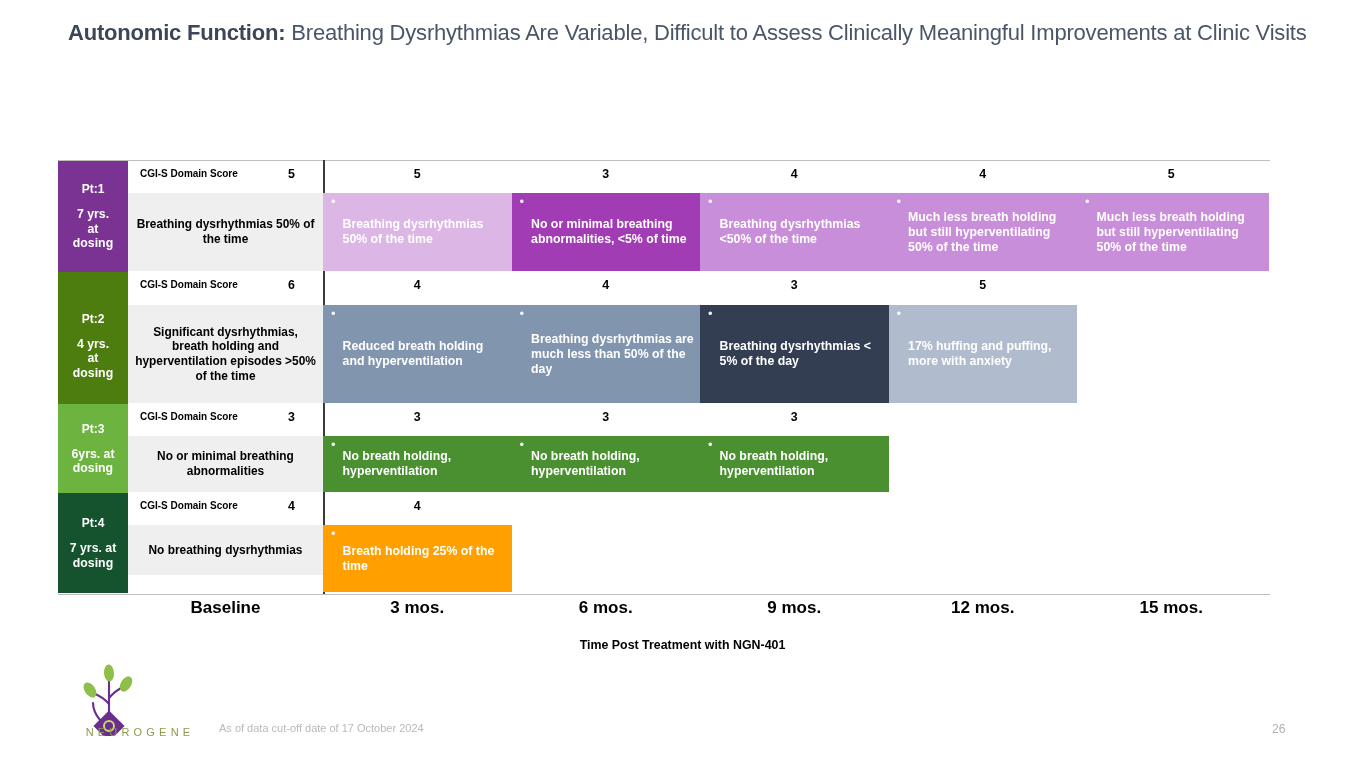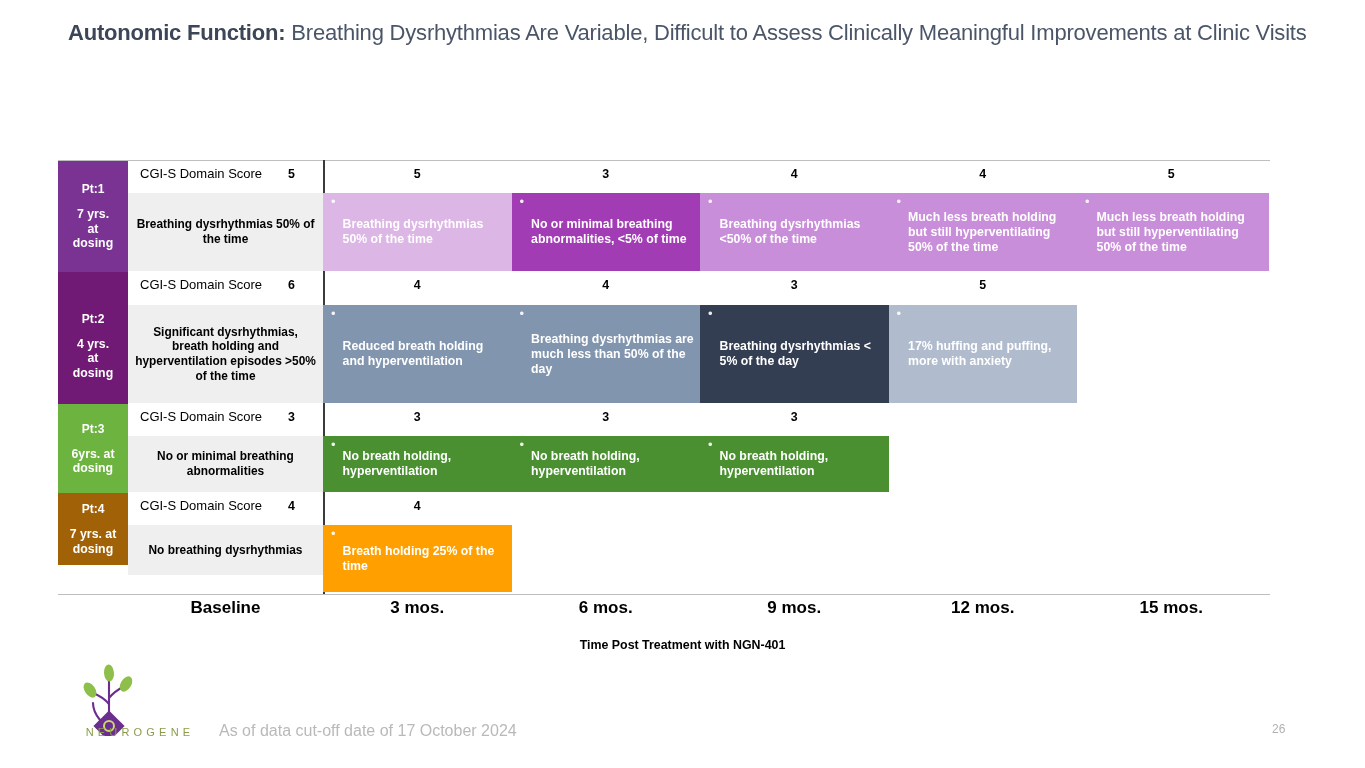--- a/index.html
+++ b/index.html
@@ -42,21 +42,21 @@
   }
   .ptlabel .ptid{font-size:12px;margin-bottom:11px;}
   .ptlabel .ptage{font-size:12.3px;line-height:1.18;font-weight:bold;}
 
   .scoreline{
     position:absolute;left:70px;top:0;width:195px;height:25px;
     background:#ffffff;
     display:flex;align-items:center;
   }
   .scoreline .slabel{
-    font-size:13px;font-weight:normal;color:#000;margin-left:12px;
+    font-size:10px;font-weight:bold;color:#000;margin-left:12px;
   }
   .scoreline .sval{
     font-size:12.4px;font-weight:bold;color:#000;position:absolute;right:28px;
   }
   .basedesc{
     position:absolute;left:70px;width:195px;
     background:#efefef;
     display:flex;align-items:center;justify-content:center;
     text-align:center;font-size:11.9px;font-weight:bold;color:#000;
     line-height:1.22;padding:0 7px;box-sizing:border-box;
@@ -98,21 +98,21 @@
   }
 
   
   #logo{position:absolute;left:60px;top:662px;width:160px;height:86px;}
   #logo .word{
     position:absolute;left:0;bottom:10px;width:160px;text-align:center;
     font-size:11px;letter-spacing:4.2px;color:#8a9b4a;font-weight:400;
   }
   #datacut{
     position:absolute;left:219px;top:722px;
-    font-size:16px;color:#b9b9b9;
+    font-size:11px;color:#b9b9b9;
   }
   #pageno{
     position:absolute;left:1272px;top:722px;
     font-size:12px;color:#b0b0b0;
   }
 </style>
 </head>
 <body>
 
 <div id="title">
@@ -154,21 +154,21 @@
         <div class="seg" style="left: 830.5px; width: 188.5px; top: 32px; height: 78px; background: rgb(201, 142, 217);">
           <span class="bullet">•</span>
           <span class="txt">Much less breath holding but still hyperventilating 50% of the time</span>
         </div>
         <div class="seg" style="left: 1019px; width: 191.5px; top: 32px; height: 78px; background: rgb(201, 142, 217);">
           <span class="bullet">•</span>
           <span class="txt">Much less breath holding but still hyperventilating 50% of the time</span>
         </div>
       </div>
       <div class="prow" style="top: 112px; height: 132px;">
-        <div class="ptlabel" style="height: 148px; background: #701a75;">
+        <div class="ptlabel" style="height: 148px; background: #4d7c0f;">
           <div class="ptid">Pt:2</div>
           <div class="ptage">4 yrs.<br>at<br>dosing</div>
         </div>
         <div class="scoreline">
           <span class="slabel">CGI-S Domain Score</span>
           <span class="sval">6</span>
         </div>
         <div class="basedesc" style="top: 33px; height: 98px;">Significant dysrhythmias, breath holding and hyperventilation episodes &gt;50% of the time</div>
         <div class="tick" style="left: 265px; width: 188.5px;">4</div>
         <div class="tick" style="left: 453.5px; width: 188.5px;">4</div>
@@ -211,21 +211,21 @@
         <div class="seg" style="left: 453.5px; width: 188.5px; top: 32px; height: 56px; background: rgb(74, 144, 48);">
           <span class="bullet">•</span>
           <span class="txt">No breath holding, hyperventilation</span>
         </div>
         <div class="seg" style="left: 642px; width: 188.5px; top: 32px; height: 56px; background: rgb(74, 144, 48);">
           <span class="bullet">•</span>
           <span class="txt">No breath holding, hyperventilation</span>
         </div>
       </div>
       <div class="prow" style="top: 333px; height: 100px;">
-        <div class="ptlabel" style="height: 72px; background: #a16207;">
+        <div class="ptlabel" style="height: 100px; background: #14532d;">
           <div class="ptid">Pt:4</div>
           <div class="ptage">7 yrs. at<br>dosing</div>
         </div>
         <div class="scoreline">
           <span class="slabel">CGI-S Domain Score</span>
           <span class="sval">4</span>
         </div>
         <div class="basedesc" style="top: 32px; height: 50px;">No breathing dysrhythmias</div>
         <div class="tick" style="left: 265px; width: 188.5px;">4</div>
         <div class="seg" style="left: 265px; width: 188.5px; top: 32px; height: 67px; background: rgb(255, 160, 0);">

